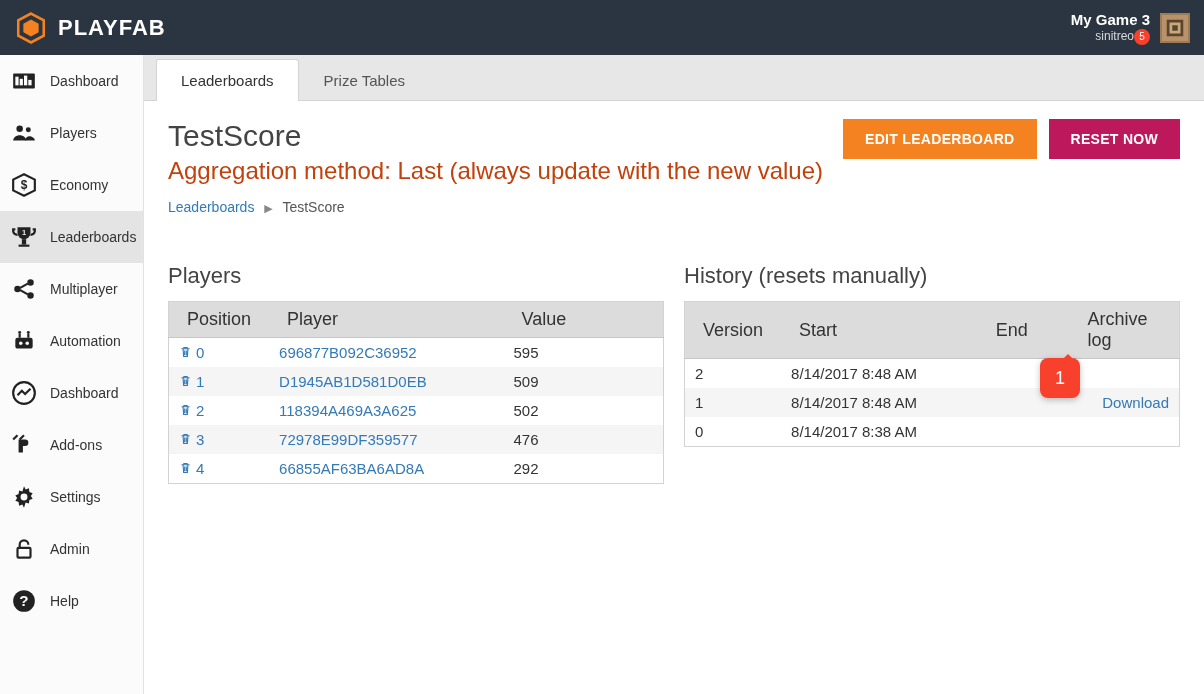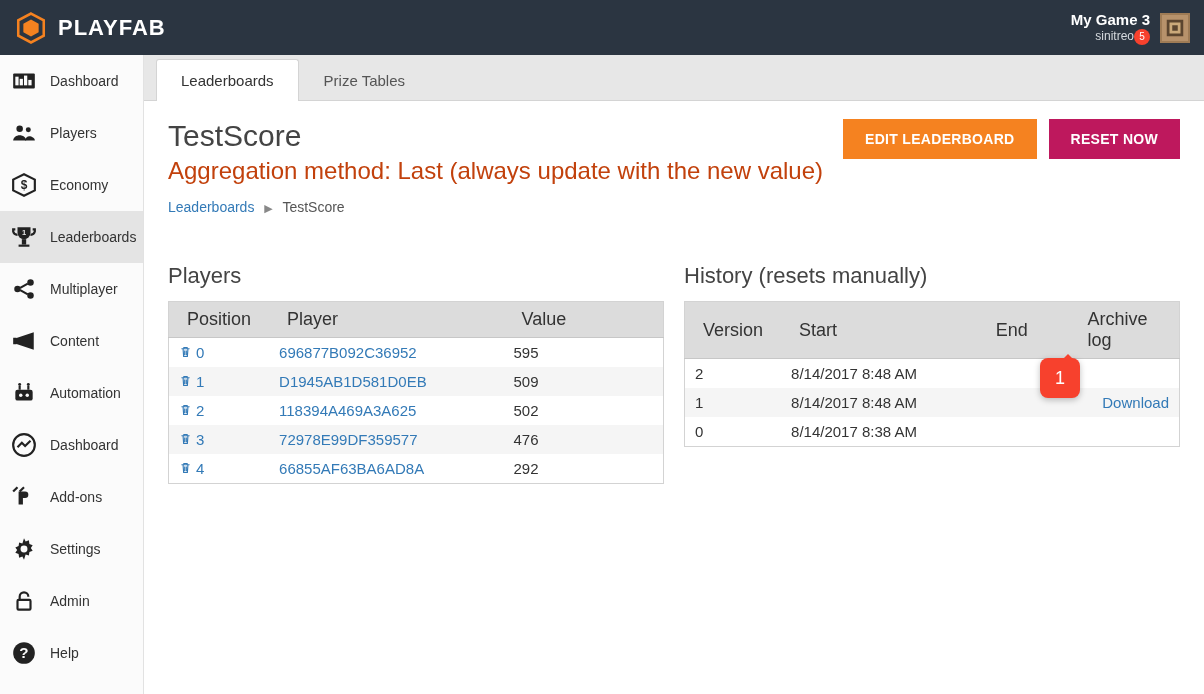--- a/index.html
+++ b/index.html
@@ -257,29 +257,20 @@
             <circle cx="18" cy="18" r="3"></circle>
             <line x1="8.5" y1="11" x2="15.5" y2="7" stroke="#222" stroke-width="2"></line>
             <line x1="8.5" y1="13" x2="15.5" y2="17" stroke="#222" stroke-width="2"></line>
           </svg>
         </span>
       <span>Multiplayer</span>
     </div>
     <div class="nav-item">
       <span class="nav-icon">
           <svg viewBox="0 0 24 24">
-            <path d="M3 10l18-6v16L3 14z"></path>
-            <rect x="2" y="9" width="3" height="6"></rect>
-          </svg>
-        </span>
-      <span>Content</span>
-    </div>
-    <div class="nav-item">
-      <span class="nav-icon">
-          <svg viewBox="0 0 24 24">
             <rect x="4" y="9" width="16" height="10" rx="2"></rect>
             <circle cx="9" cy="14" r="1.6" fill="#fbfbfb"></circle>
             <circle cx="15" cy="14" r="1.6" fill="#fbfbfb"></circle>
             <line x1="8" y1="5" x2="8" y2="9" stroke="#222" stroke-width="2"></line>
             <line x1="16" y1="5" x2="16" y2="9" stroke="#222" stroke-width="2"></line>
             <circle cx="8" cy="4" r="1.3"></circle>
             <circle cx="16" cy="4" r="1.3"></circle>
           </svg>
         </span>
       <span>Automation</span>

